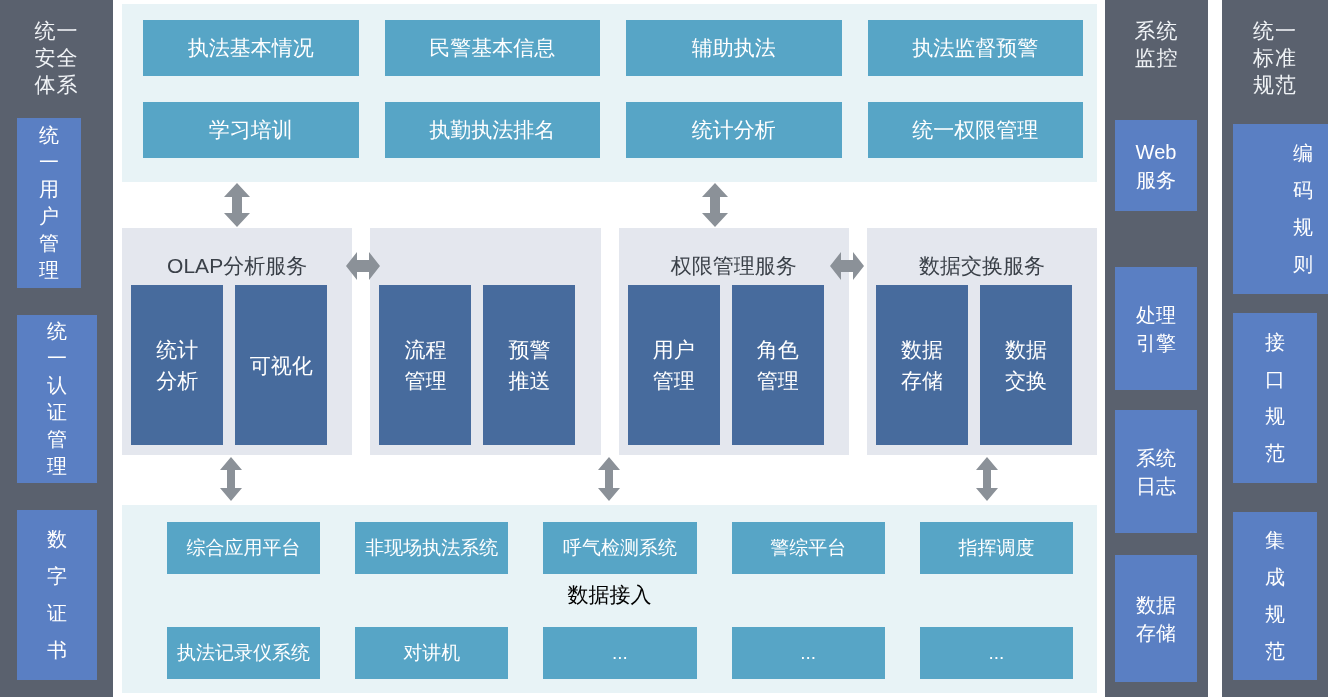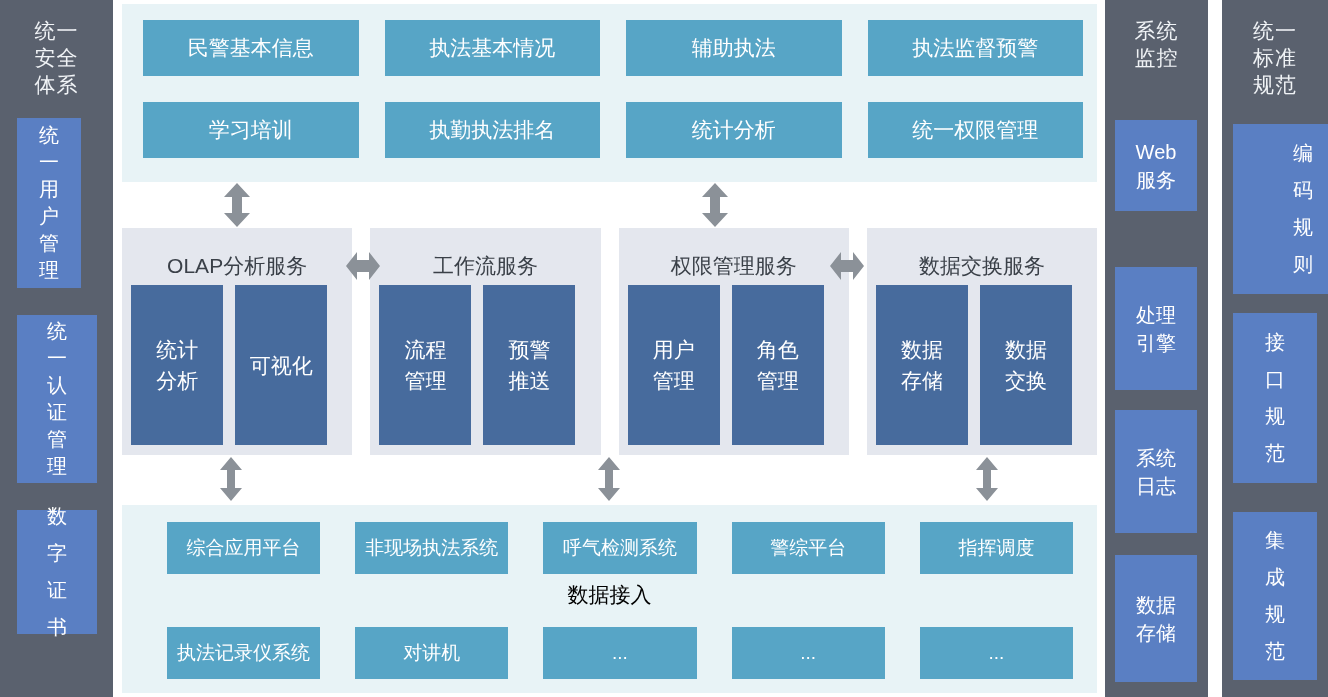--- a/index.html
+++ b/index.html
@@ -15,21 +15,21 @@
   .side-title span { display:block; }
   .side-box { position:absolute; background:#5a7fc3; color:#ffffff; display:flex; align-items:center; justify-content:center; }
   .vtext { width:1.15em; font-size:20px; line-height:27px; word-break:break-all; text-align:center; }
   .vtext.spread { line-height:37px; }
   .hlines { font-size:20px; line-height:28px; text-align:center; }
   .hlines span { display:block; }
 
   
   #ls-box1 { left:17px; width:64px; top:118px; height:170px; }
   #ls-box2 { left:17px; width:80px; top:315px; height:168px; }
-  #ls-box3 { left:17px; width:80px; top:510px; height:124px; }
+  #ls-box3 { left:17px; width:80px; top:510px; height:170px; }
   
   .m-box { left:10px; width:82px; }
   #m-box1 { top:120px; height:91px; }
   #m-box2 { top:267px; height:123px; }
   #m-box3 { top:410px; height:123px; }
   #m-box4 { top:555px; height:127px; }
   
   .s-box { left:11px; width:84px; }
   #s-box1 { top:124px; height:170px;padding-left:28px; }
   #s-box2 { top:313px; height:170px; }
@@ -87,22 +87,22 @@
     </div>
     <div class="side-box" id="ls-box3">
       <span class="vtext spread">数字证书</span>
     </div>
   </div>
 
   <div class="main">
 
     <div class="band-top">
       <div class="app-grid">
+        <div class="app-box">执法基本情况</div>
         <div class="app-box">民警基本信息</div>
-        <div class="app-box">执法基本情况</div>
         <div class="app-box">辅助执法</div>
         <div class="app-box">执法监督预警</div>
         <div class="app-box">学习培训</div>
         <div class="app-box">执勤执法排名</div>
         <div class="app-box">统计分析</div>
         <div class="app-box">统一权限管理</div>
       </div>
     </div>
 
     <div class="arr" id="av-t1">
@@ -124,21 +124,20 @@
             <span>统计</span>
             <span>分析</span>
           </div>
           <div class="navy-box">
             <span>可视化</span>
             <span></span>
           </div>
         </div>
       </div>
       <div class="panel">
-        <div class="panel-title">工作流服务</div>
         <div class="panel-items">
           <div class="navy-box">
             <span>流程</span>
             <span>管理</span>
           </div>
           <div class="navy-box">
             <span>预警</span>
             <span>推送</span>
           </div>
         </div>

